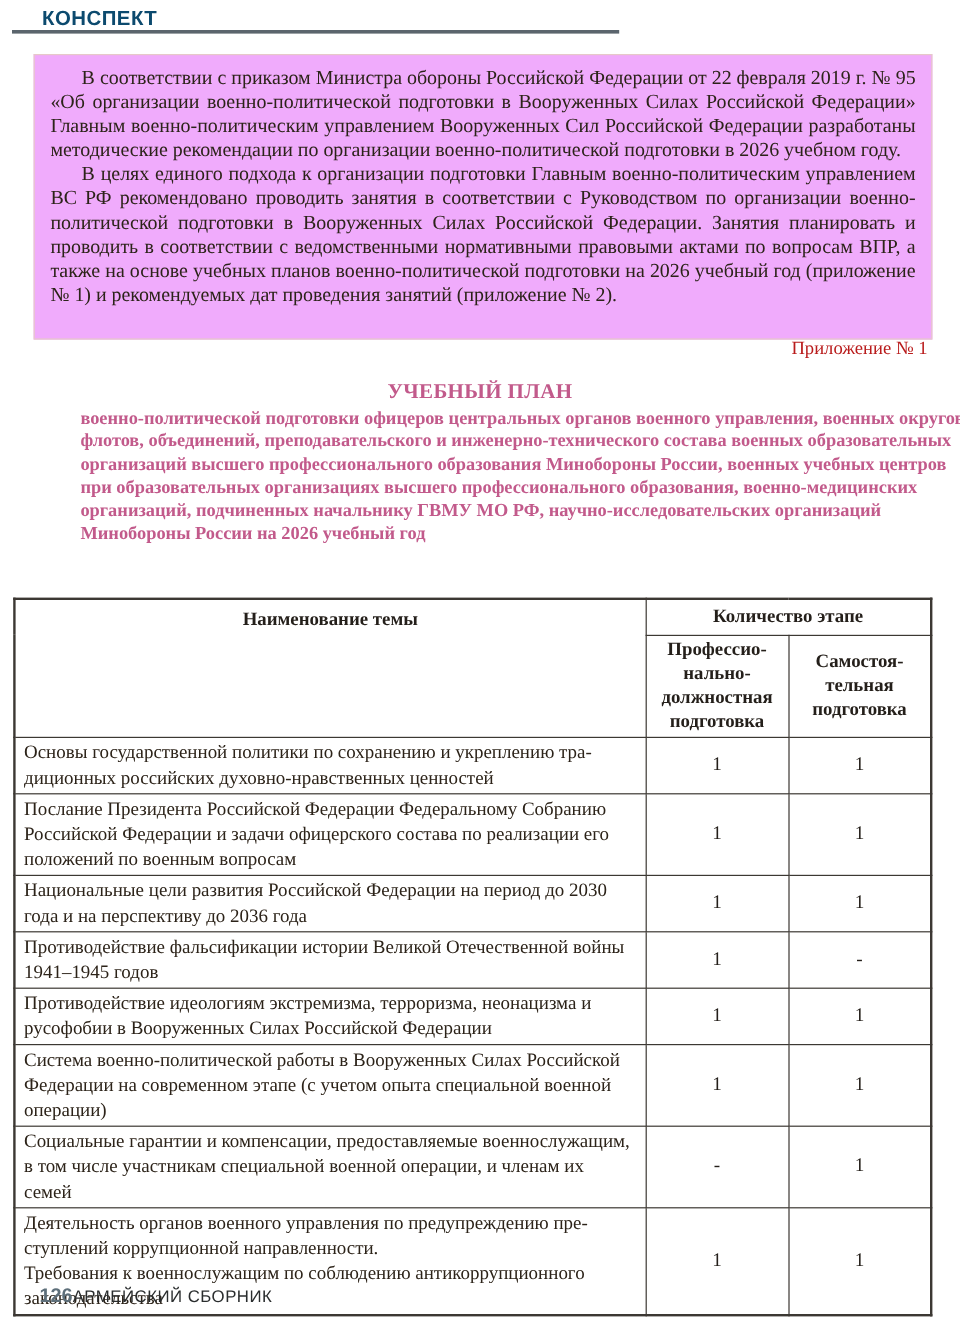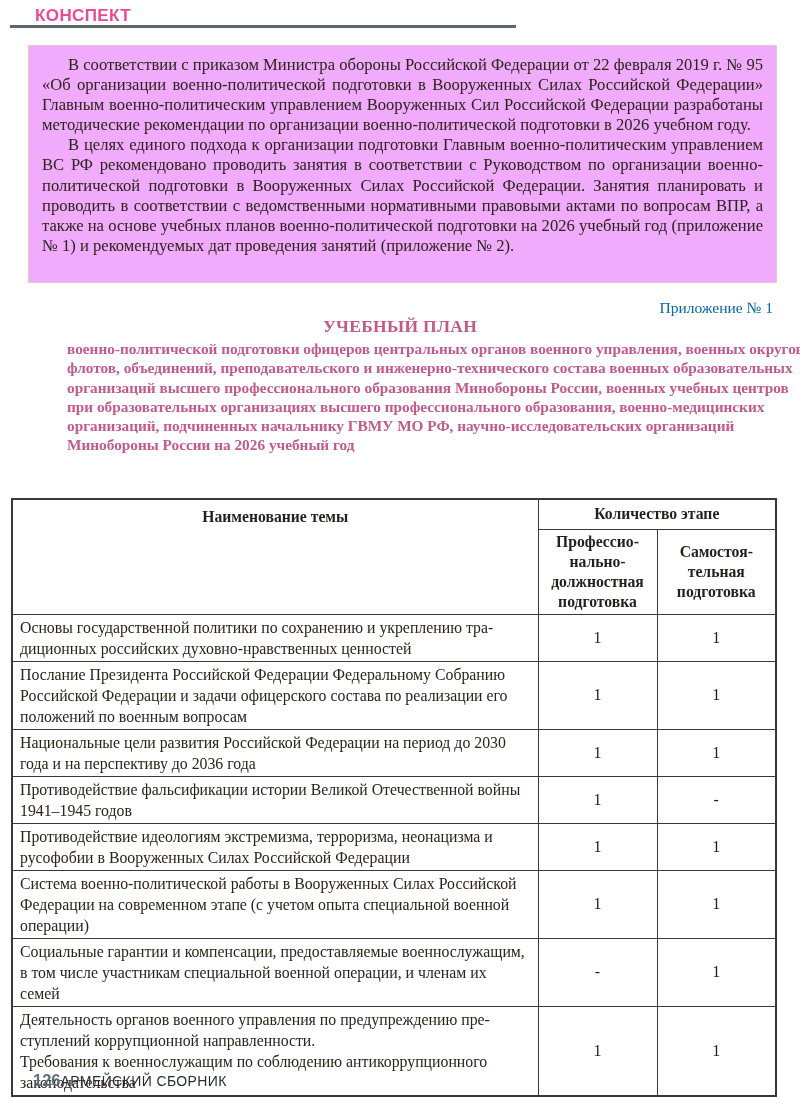--- a/index.html
+++ b/index.html
@@ -3,36 +3,36 @@
 <meta charset="utf-8">
 <style>
   html,body{margin:0;padding:0;}
   body{
     width:800px;height:1099px;position:relative;background:#ffffff;
     font-family:"Liberation Serif", serif;color:#262019;overflow:hidden;
   }
   .section-label{
     position:absolute;left:35px;top:6px;
     font-family:"Liberation Sans", sans-serif;font-weight:bold;
-    font-size:17px;letter-spacing:0.4px;color:#ec4899;
+    font-size:17px;letter-spacing:0.4px;color:#0c4a6e;
   }
   .header-rule{
     position:absolute;left:10px;top:25px;width:506px;height:2.5px;
     background:#5b656d;
   }
   .intro-box{
     position:absolute;left:28px;top:45px;width:749px;min-height:238px;
     box-sizing:border-box;border:1px solid #e6c9c9;background:#f0abfc;
     padding:9px 13px 9px 13px;
     font-size:16.6px;line-height:20.1px;text-align:justify;color:#2c2319;
     hyphens:manual;-webkit-hyphens:manual;
   }
   .intro-box p{margin:0;text-indent:26px;}
   .appendix-label{
-    position:absolute;top:299px;right:27px;font-size:15.5px;color:#0369a1;
+    position:absolute;top:282px;right:27px;font-size:15.5px;color:#b91c1c;
   }
   .plan-title{
     position:absolute;top:316px;left:0;width:100%;margin:0;text-align:center;
     font-size:17.5px;font-weight:bold;color:#c25a8b;letter-spacing:0.3px;
   }
   .plan-subtitle{
     position:absolute;top:339px;left:27px;width:746px;text-align:left;
     font-size:15.3px;font-weight:bold;color:#c25a8b;line-height:19.3px;margin-left:40px;
   }
   table.plan{

